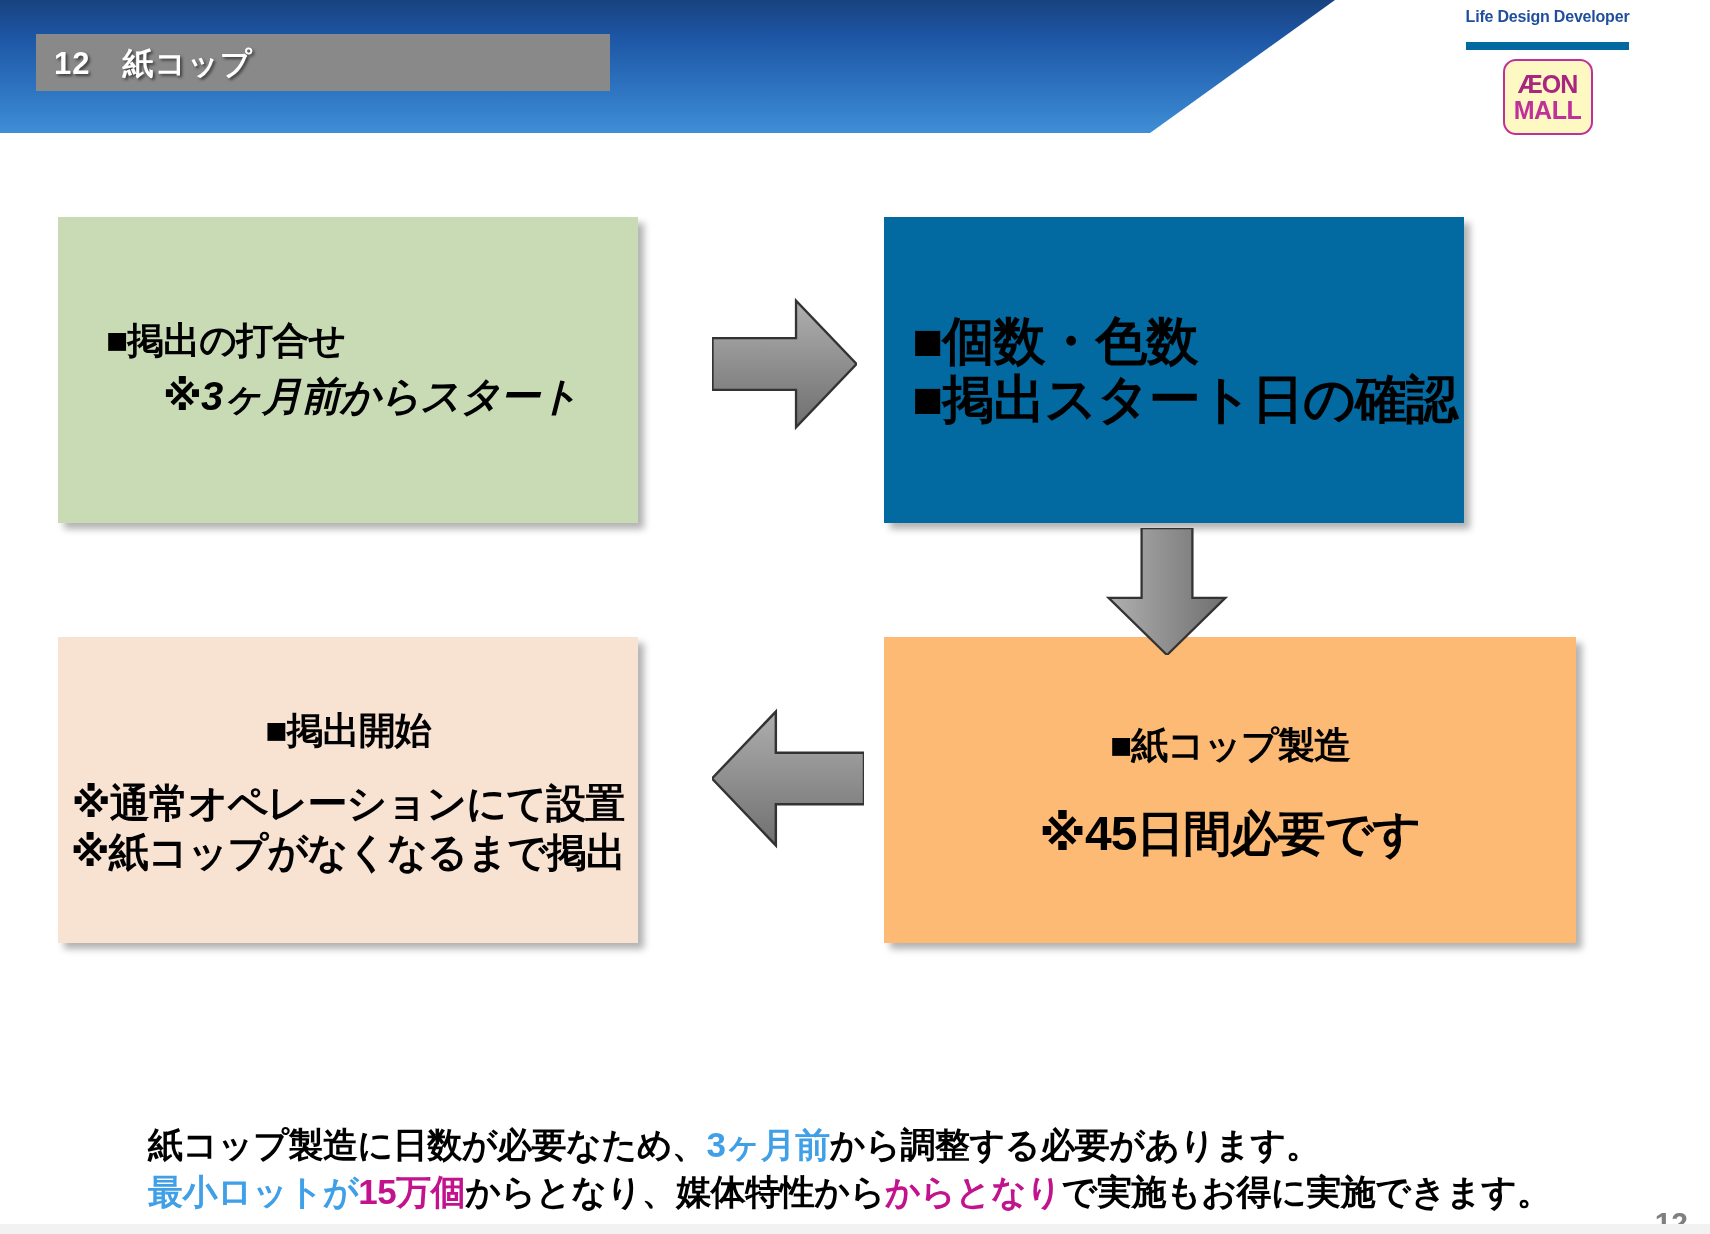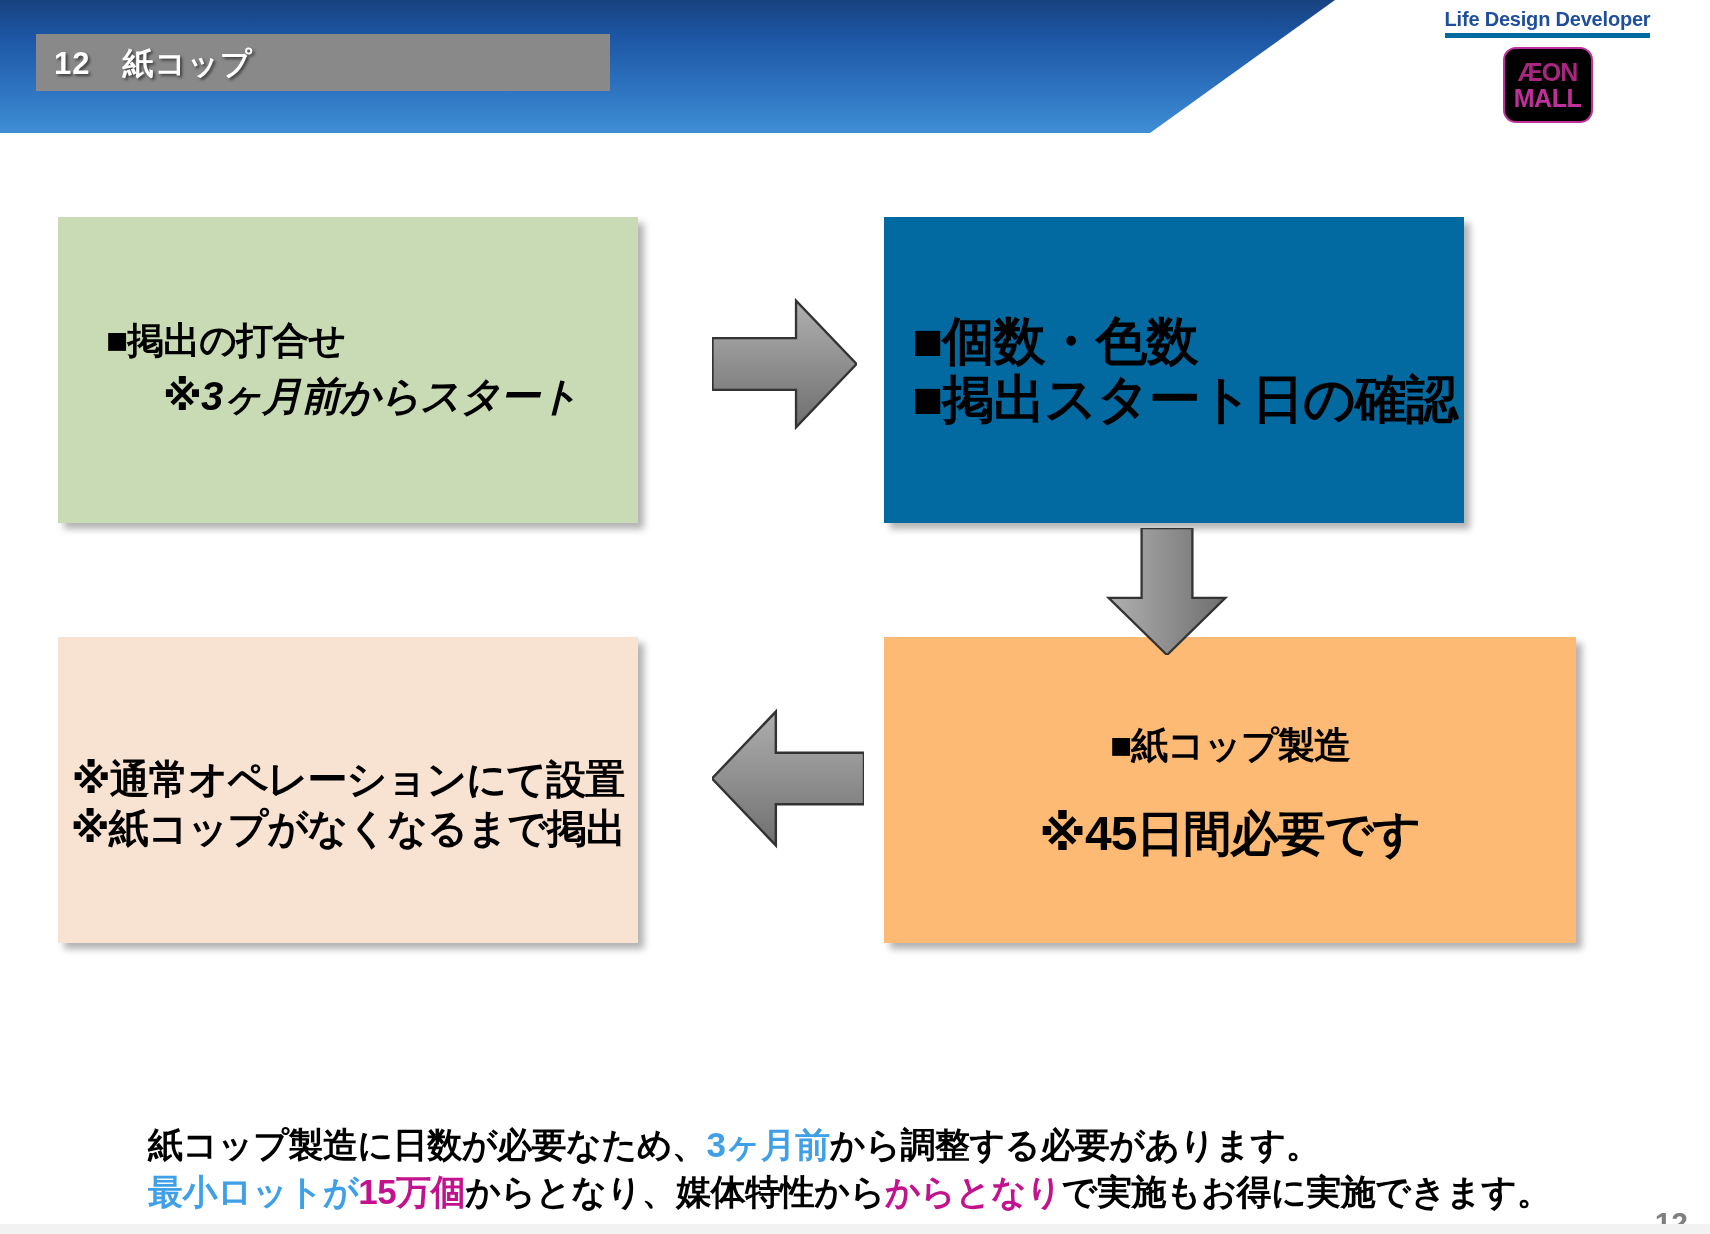--- a/index.html
+++ b/index.html
@@ -58,36 +58,36 @@
 
   
   .brand {
     position: absolute;
     right: 30px;
     top: 8px;
     width: 265px;
     text-align: center;
   }
   .brand-tagline {
-    font-size: 20px;
+    font-size: 16px;
     font-weight: 700;
     color: #1f4e9c;
     letter-spacing: -0.2px;
-    border-bottom: 5px solid #0369a1;
+    border-bottom: 8px solid #0369a1;
     display: inline-block;
-    padding-bottom: 2px;
+    padding-bottom: 16px;
     white-space: nowrap;
   }
   .brand-logo {
     margin: 9px auto 0 auto;
     width: 86px;
     height: 72px;
     border: 2px solid #c0309a;
     border-radius: 13px;
-    background: #000000;
+    background: #fef9c3;
     display: flex;
     flex-direction: column;
     align-items: center;
     justify-content: center;
     line-height: 1.0;
   }
   .brand-logo .aeon {
     font-size: 25px;
     font-weight: 700;
     color: #a8267f;
@@ -237,20 +237,21 @@
   </div>
 
   <div class="box" id="box-quantity">
     <div class="stack">
       <span class="line-main">■個数・色数</span>
       <span class="line-main">■掲出スタート日の確認</span>
     </div>
   </div>
 
   <div class="box" id="box-start">
+    <div class="line-main">■掲出開始</div>
     <div class="line-sub">※通常オペレーションにて設置</div>
     <div class="line-sub second">※紙コップがなくなるまで掲出</div>
   </div>
 
   <div class="box" id="box-manufacture">
     <div class="line-main">■紙コップ製造</div>
     <div class="line-sub">※45日間必要です</div>
   </div>
 
   <svg class="arrow" id="arrow-right" viewBox="0 0 100 100">

